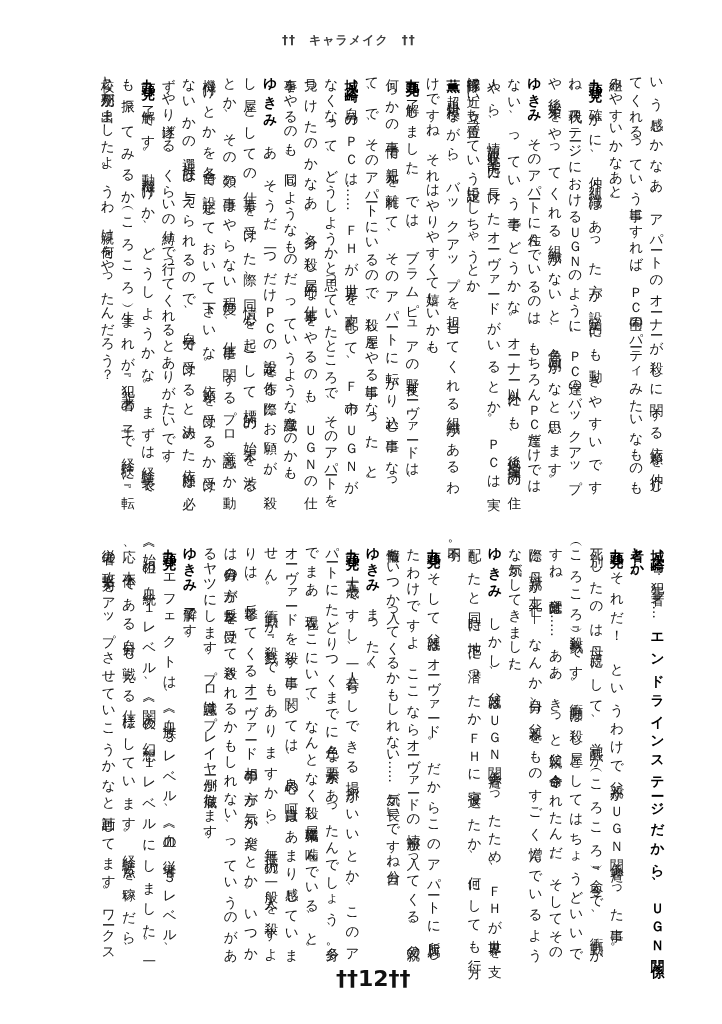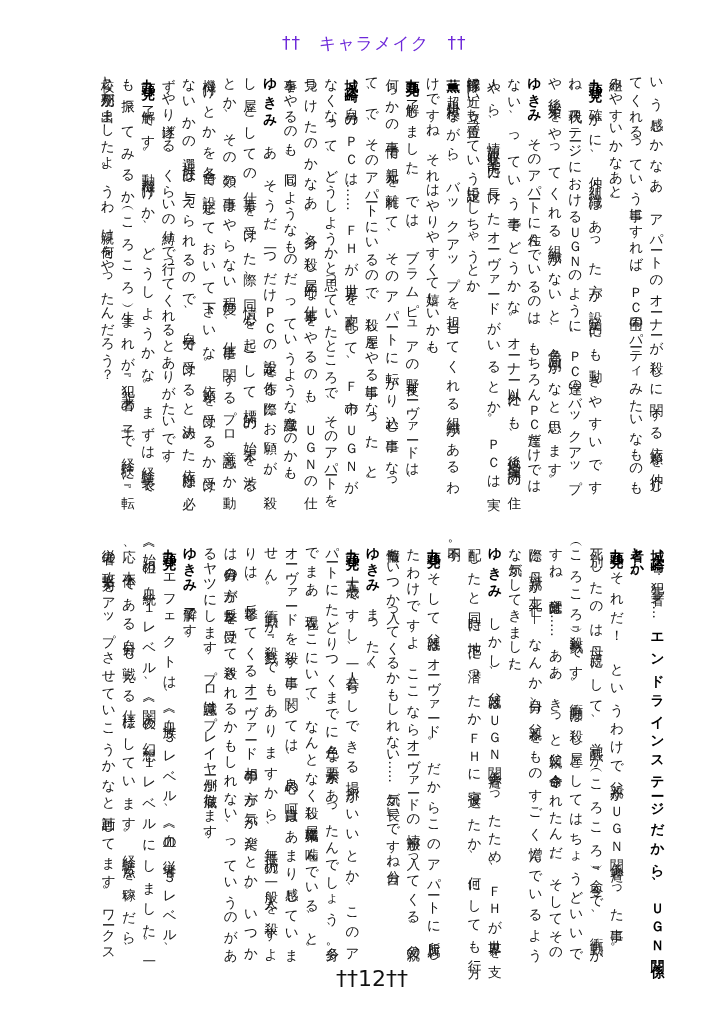--- a/index.html
+++ b/index.html
@@ -7,31 +7,31 @@
       width: 722px; height: 1024px;
       background: #ffffff;
       position: relative;
       overflow: hidden;
       color: #161616;
     }
     .page-header {
       position: absolute;
       top: 32px; left: 282px;
       font-family: "DejaVu Sans", "Liberation Sans", sans-serif;
-      font-weight: normal;
-      font-size: 17px;
+      font-weight: bold;
+      font-size: 12px;
       letter-spacing: 1px;
       white-space: pre;
-      color: #6d28d9;
+      color: #404040;
     }
     .page-footer {
       position: absolute;
       top: 966px; left: 336px;
       font-family: "DejaVu Sans", "Liberation Sans", sans-serif;
-      font-weight: normal;
+      font-weight: bold;
       font-size: 22px;
       color: #111;
       white-space: pre;
     }
     .block {
       position: absolute;
       writing-mode: vertical-rl;
       -webkit-writing-mode: vertical-rl;
     }
     .block-top    { top: 68px;  right: 55px; height: 418px; width: 570px; }

